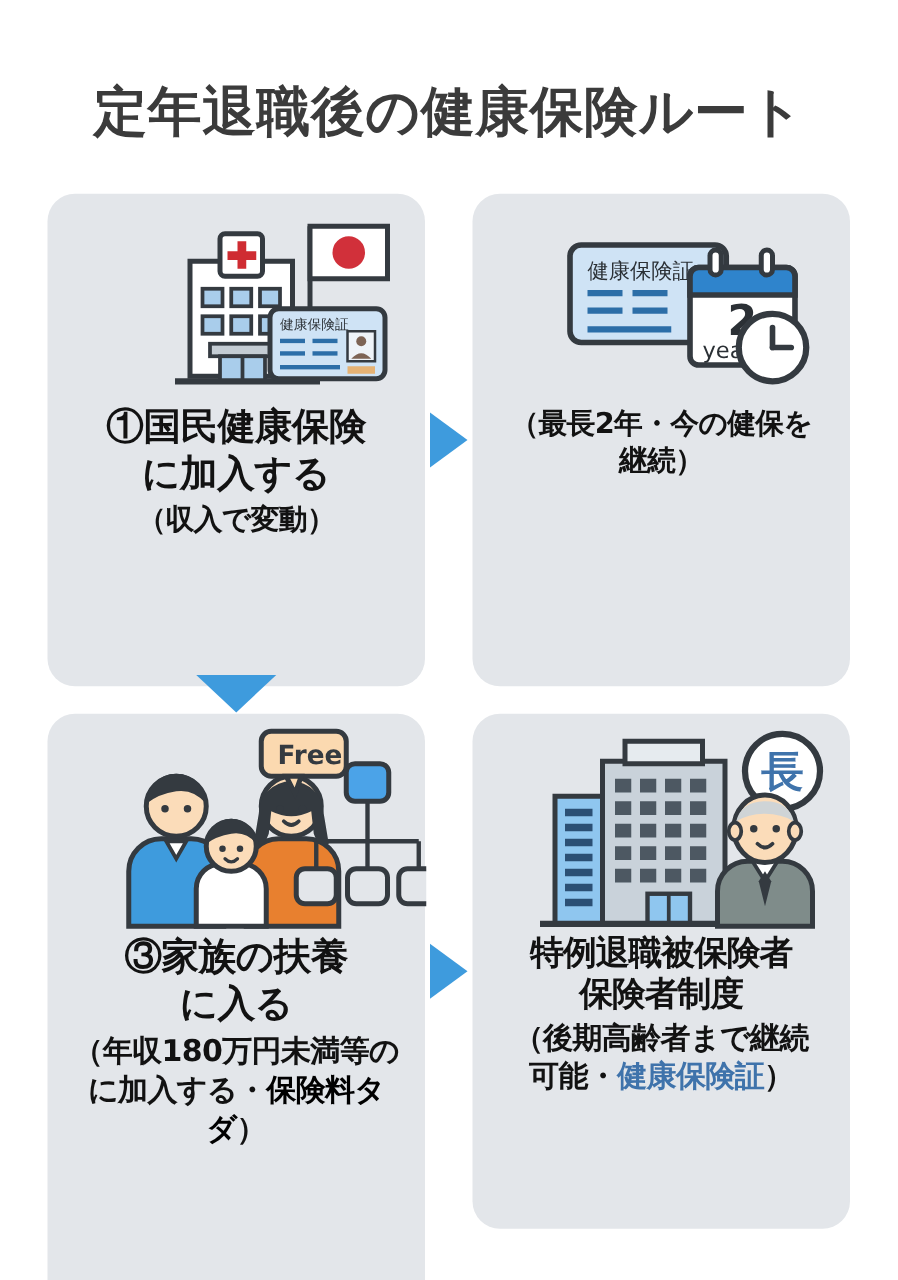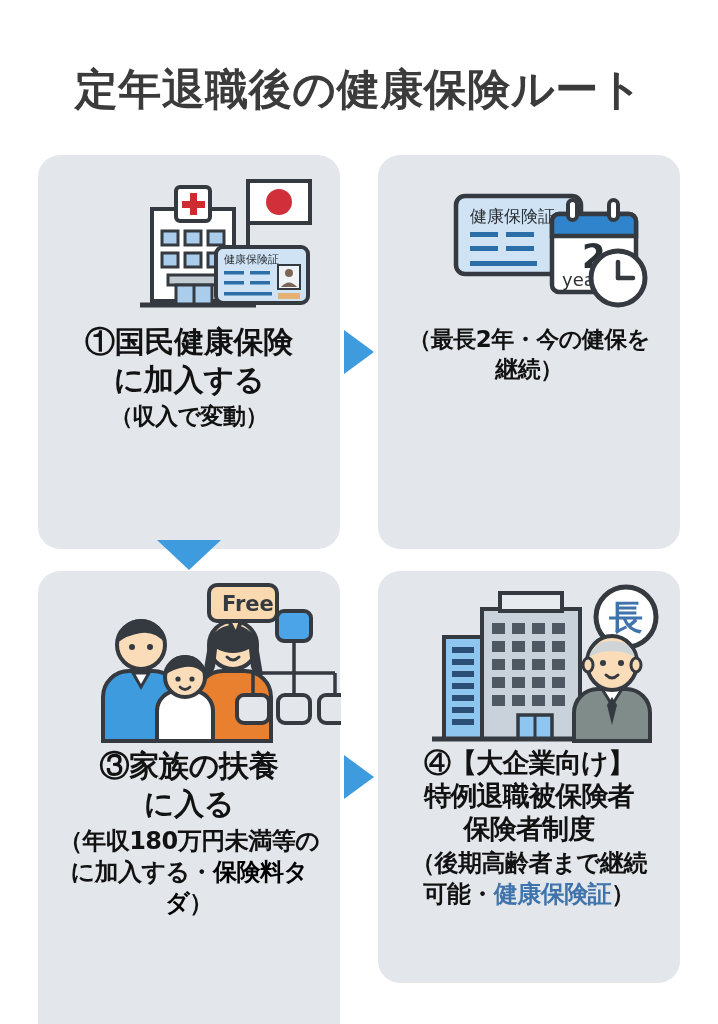--- a/index.html
+++ b/index.html
@@ -306,21 +306,20 @@
         <path d="M163 78 q4 -16 23 -16 q19 0 23 16 q-10 -6 -23 -6 q-13 0 -23 6 z" fill="#cfd4d6"></path>
         <ellipse cx="162" cy="86" rx="5" ry="7" fill="#fbdcb9" stroke="#343a40" stroke-width="3"></ellipse>
         <ellipse cx="210" cy="86" rx="5" ry="7" fill="#fbdcb9" stroke="#343a40" stroke-width="3"></ellipse>
         <circle cx="177" cy="84" r="3" fill="#343a40"></circle>
         <circle cx="195" cy="84" r="3" fill="#343a40"></circle>
         <path d="M180 96 q6 6 12 0" stroke="#343a40" stroke-width="3" fill="none" stroke-linecap="round"></path>
       </svg>
     </div>
     <div class="card-text">
       <div class="headline">
-        <div>④【大企業向け】</div>
         <div>特例退職被保険者</div>
         <div>保険者制度</div>
       </div>
       <div class="subline">
         <div>（後期高齢者まで継続</div>
         <div>
           <span>可能・</span><span class="hl-blue">健康保険証</span><span>）</span>
         </div>
       </div>
     </div>

